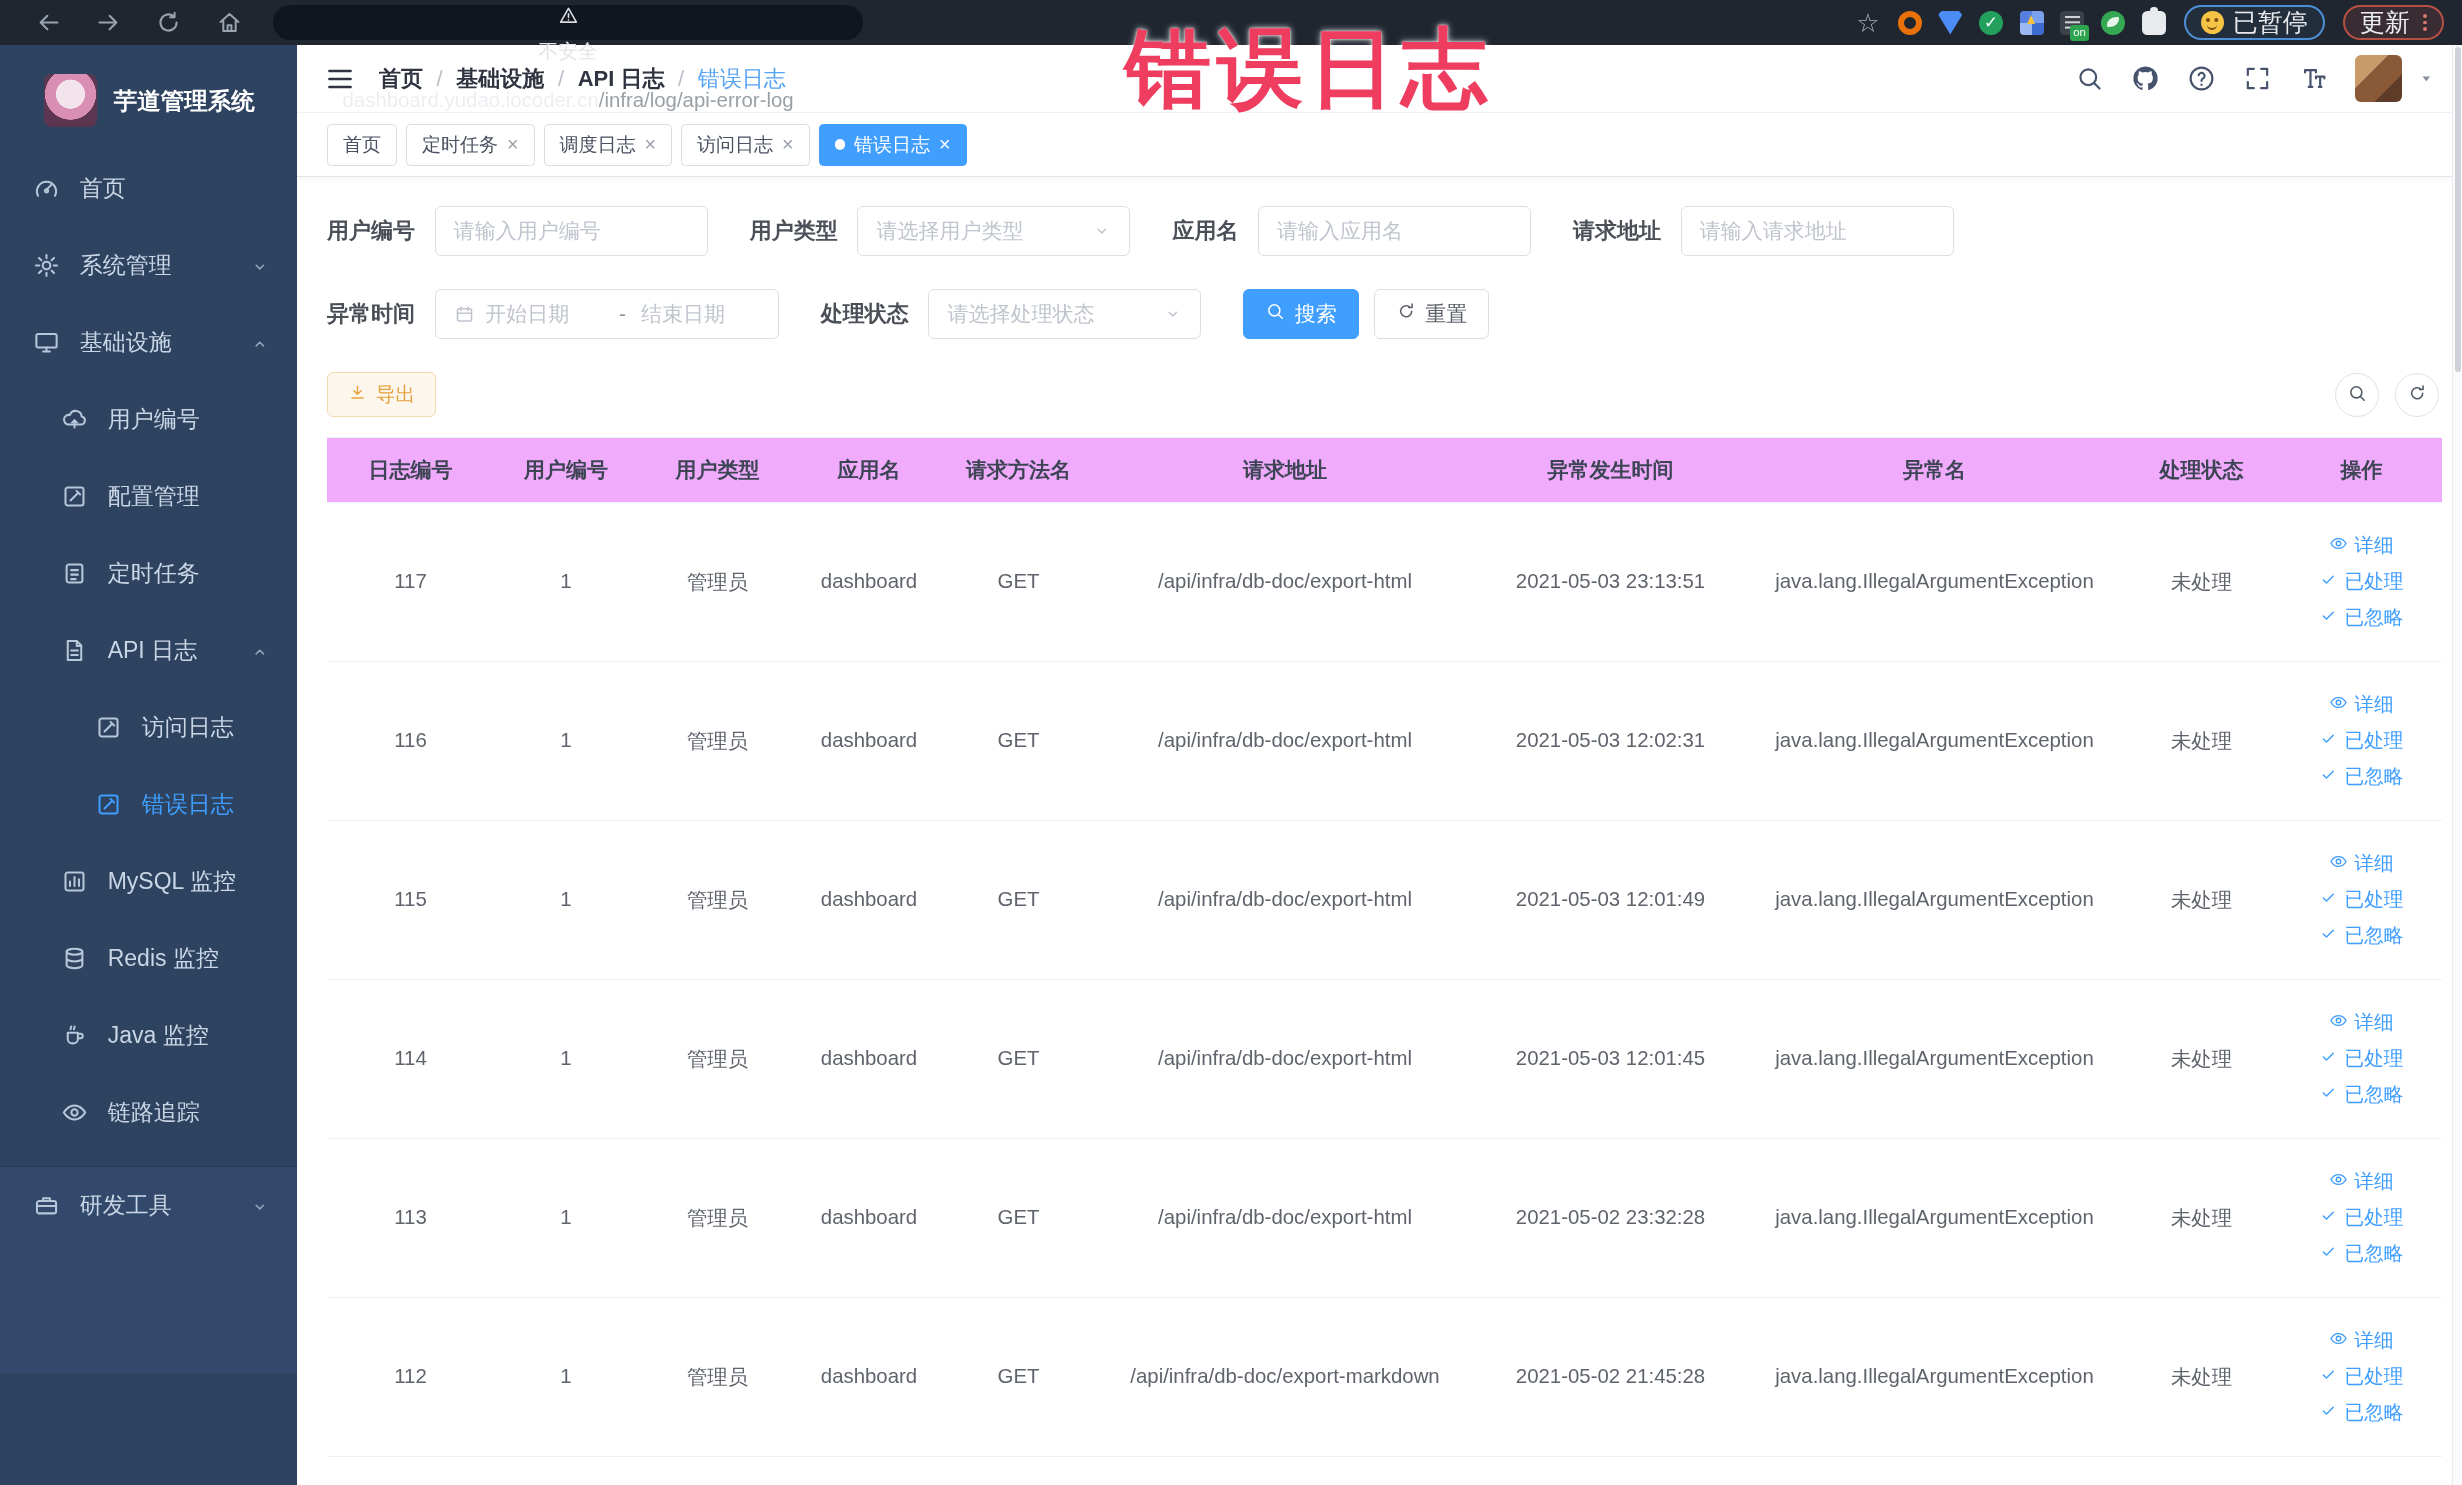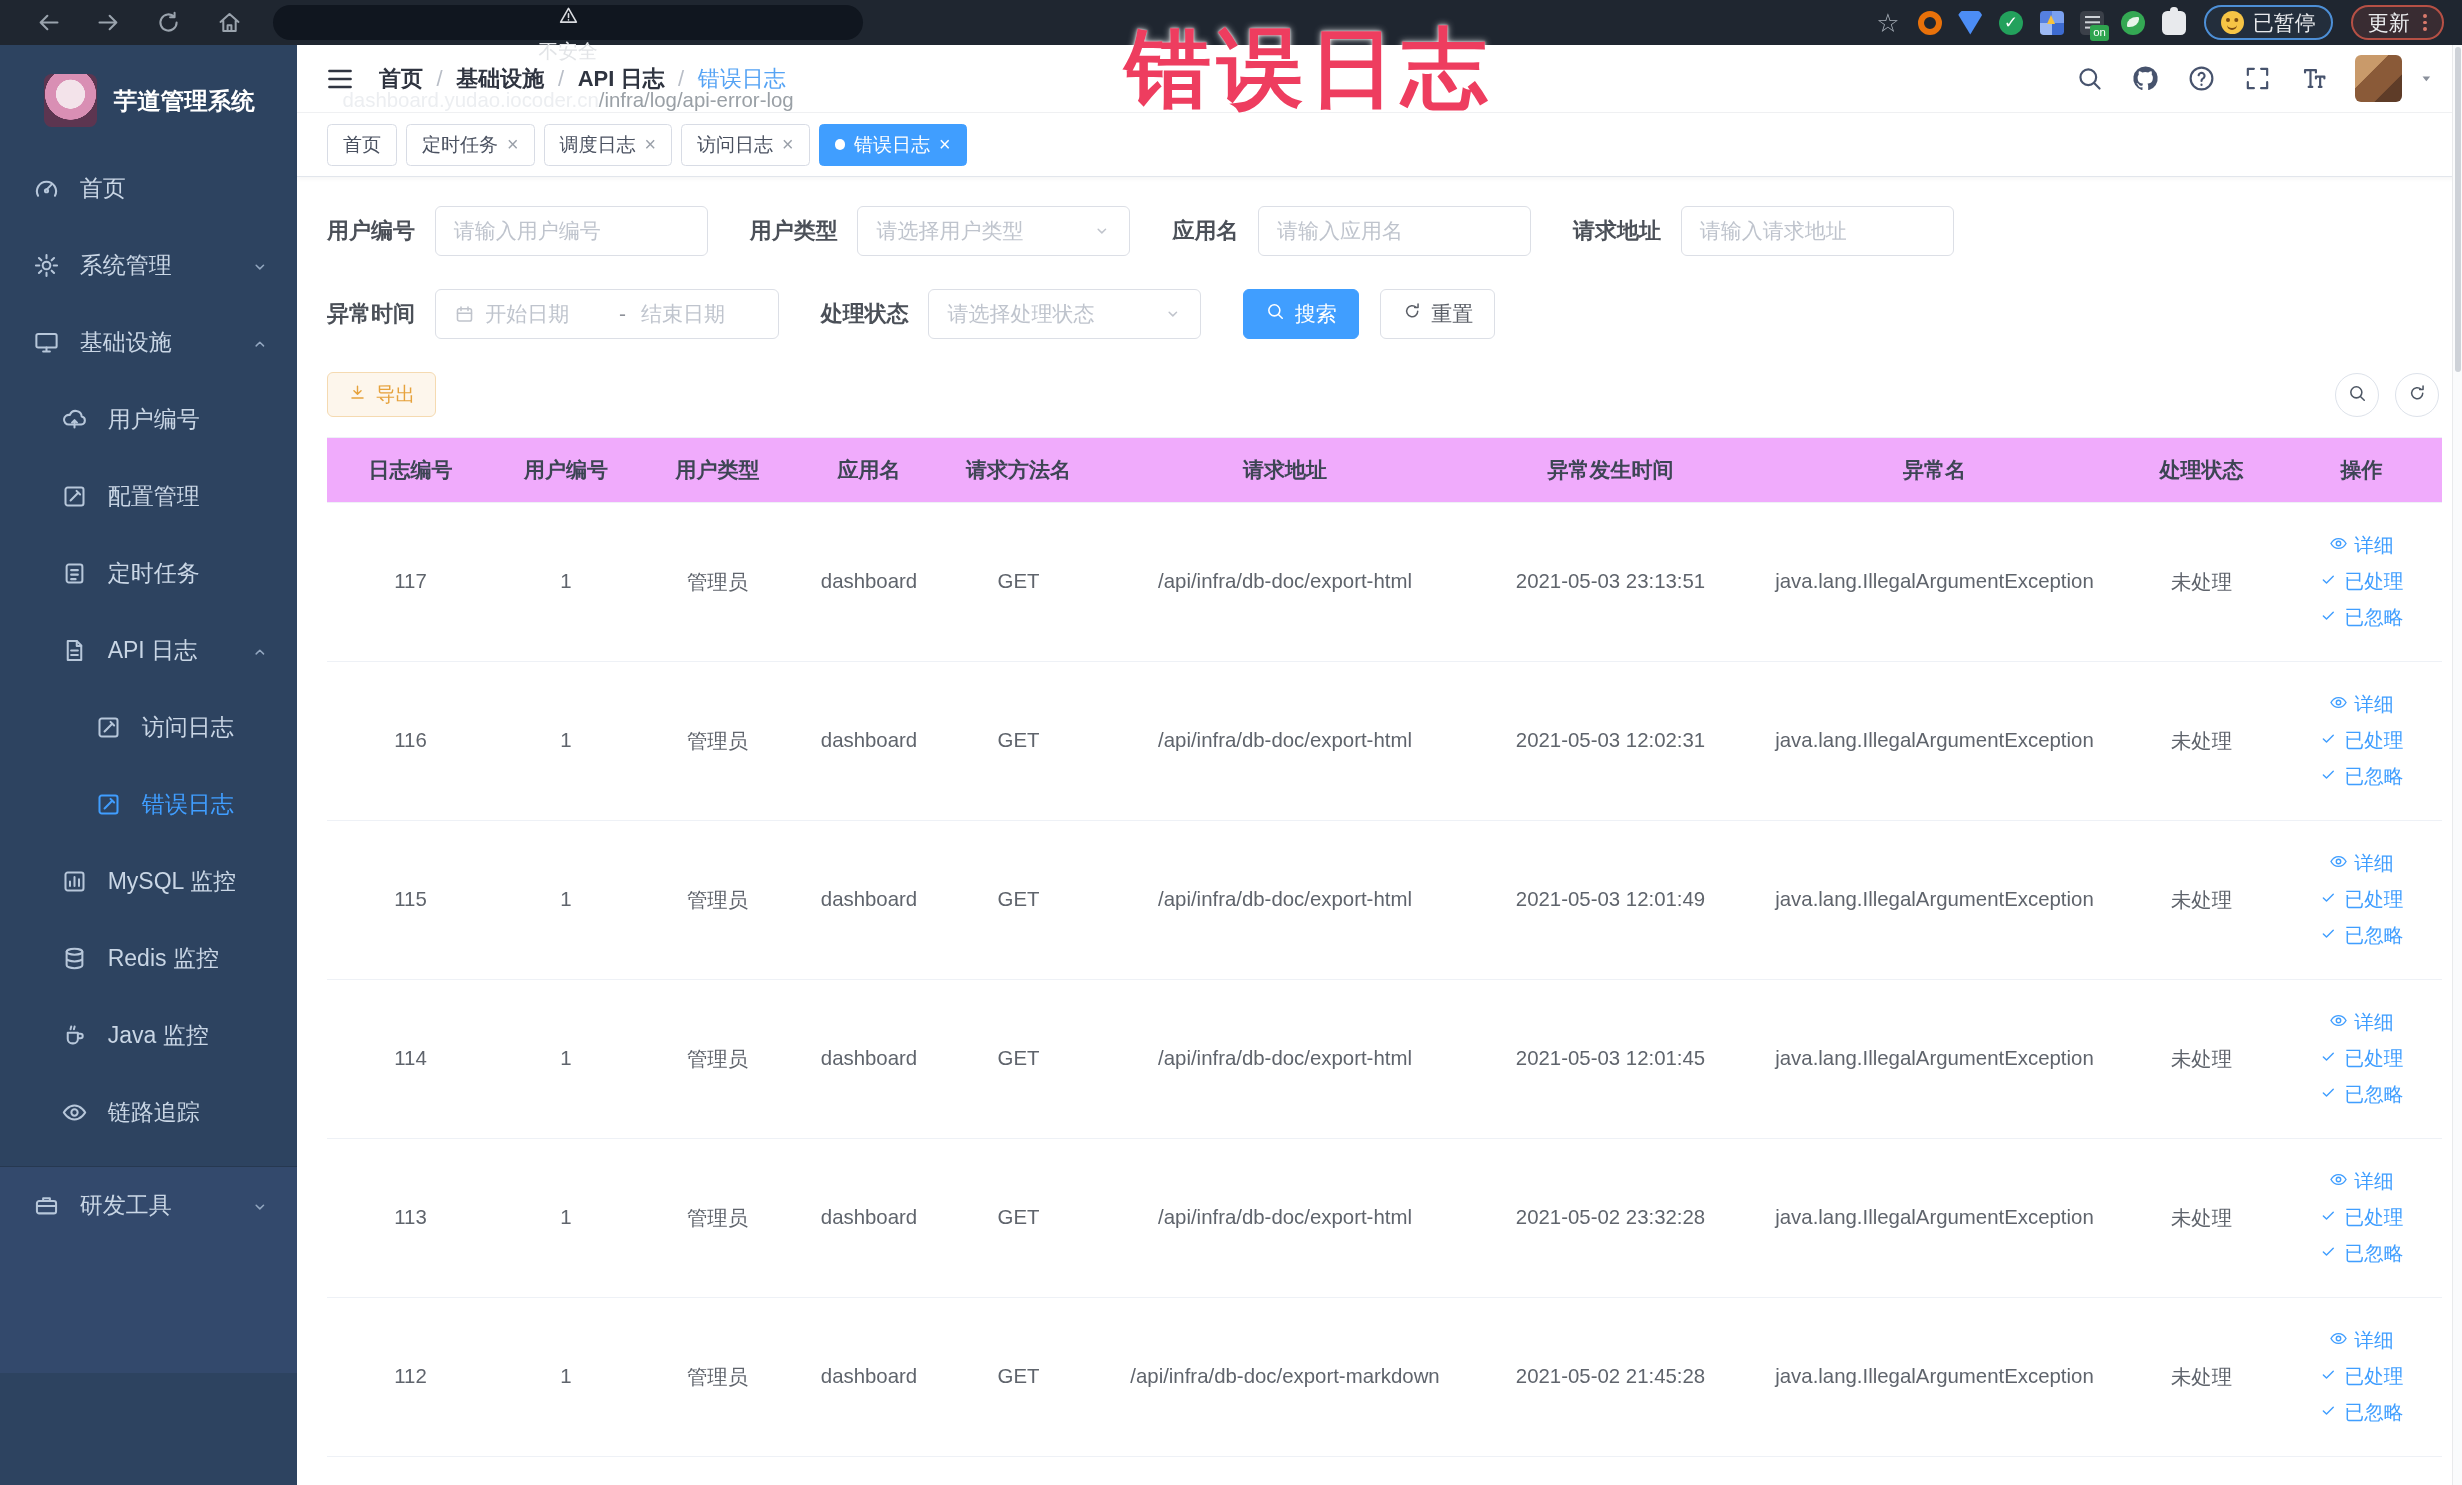--- a/index.html
+++ b/index.html
@@ -31,21 +31,21 @@
     border-left:4.5px solid transparent; border-right:4.5px solid transparent; border-bottom:9px solid #f8c33b; }
   .ext-on { background:#3b4049; border-radius:4.5px; }
   .ext-on::before { content:""; position:absolute; left:4.5px; top:5.3px; width:15px; height:2.3px; background:#cfd3d8;
     box-shadow:0 5.3px 0 #cfd3d8, 0 10.6px 0 #cfd3d8; }
   .ext-on::after { content:"on"; position:absolute; right:-4.5px; bottom:-6px; background:#2fa44f; color:#fff;
     font-size:11.4px; line-height:1; padding:2.3px 3px; border-radius:3px; }
   .ext-leaf { background:#34a853; border-radius:50%; }
   .ext-leaf::after { content:""; position:absolute; left:6px; top:6.8px; width:12px; height:9.8px; background:#e7f4e9; border-radius:80% 10% 80% 10%; }
   .ext-puzzle { background:#e8eaed; border-radius:5.3px; }
   .ext-puzzle::after { content:""; position:absolute; left:8.3px; top:-3.8px; width:7.6px; height:7.6px; border-radius:50%; background:#e8eaed; }
-  .pill { height:35px; border-radius:17.4px; display:flex; align-items:center; padding:0 15px; gap:9px; font-size:21px; }
+  .pill { height:35px; border-radius:17.4px; display:flex; align-items:center; padding:0 15px; gap:9px; font-size:25px; }
   #pill-paused { border:2.3px solid #4d8fd6; background:#232e3c; color:#e7e9ec; }
   .emoji-face { width:23px; height:23px; background:#f6c445; border-radius:50%; position:relative; }
   .emoji-face::before { content:""; position:absolute; left:5.3px; top:6.8px; width:3.8px; height:3.8px; border-radius:50%;
     background:#7a4b12; box-shadow:8.3px 0 0 #7a4b12; }
   .emoji-face::after { content:""; position:absolute; left:6px; top:11.4px; width:10.6px; height:6px;
     border-bottom:2.3px solid #7a4b12; border-radius:0 0 9px 9px; }
   #pill-update { border:2.3px solid #b65045; background:rgba(190,80,60,.16); color:#eceef0; }
   .kebab { display:inline-flex; flex-direction:column; gap:3px; margin-left:4.5px; }
   .kebab i { width:3.8px; height:3.8px; border-radius:50%; background:#d9796b; }
 
@@ -110,21 +110,21 @@
   .sel-chev svg { width:100%; height:100%; }
   .f-date { width:344px; }
   .cal-ic { width:21px; height:21px; color:#c0c4cc; flex:none; }
   .cal-ic svg { width:100%; height:100%; }
   .date-half { flex:1; }
   .date-sep { color:#8d9199; padding:0 4.5px; }
   .btn { height:50px; border-radius:6px; display:inline-flex; align-items:center; gap:9px;
     font-size:21px; padding:0 21px; cursor:pointer; white-space:nowrap; }
   .btn svg { width:20.4px; height:20.4px; }
   .btn-primary { background:#409eff; border:1.5px solid #409eff; color:#fff; margin-left:42px; }
-  .btn-plain { background:#fff; border:1.5px solid #dcdfe6; color:#5a5e66; margin-left:21px; }
+  .btn-plain { background:#fff; border:1.5px solid #dcdfe6; color:#5a5e66; margin-left:15px; }
 
   #toolbar-row { margin-top:6px; display:flex; align-items:center; justify-content:space-between; }
   #export-btn { height:45px; padding:0 19.7px; font-size:19.7px; color:#e6a23c; background:#fdf6ec;
     border:1.5px solid #f5dab1; border-radius:6px; display:inline-flex; align-items:center; gap:9px; cursor:pointer; }
   #export-btn svg { width:19px; height:19px; }
   #round-btns { display:flex; gap:16.7px; margin-right:10.6px; }
   .round-btn { width:44px; height:44px; border-radius:50%; border:1.5px solid #dde2ea; background:#fff;
     display:flex; align-items:center; justify-content:center; color:#4d5663; cursor:pointer; }
   .round-btn svg { width:20.4px; height:20.4px; }
 

